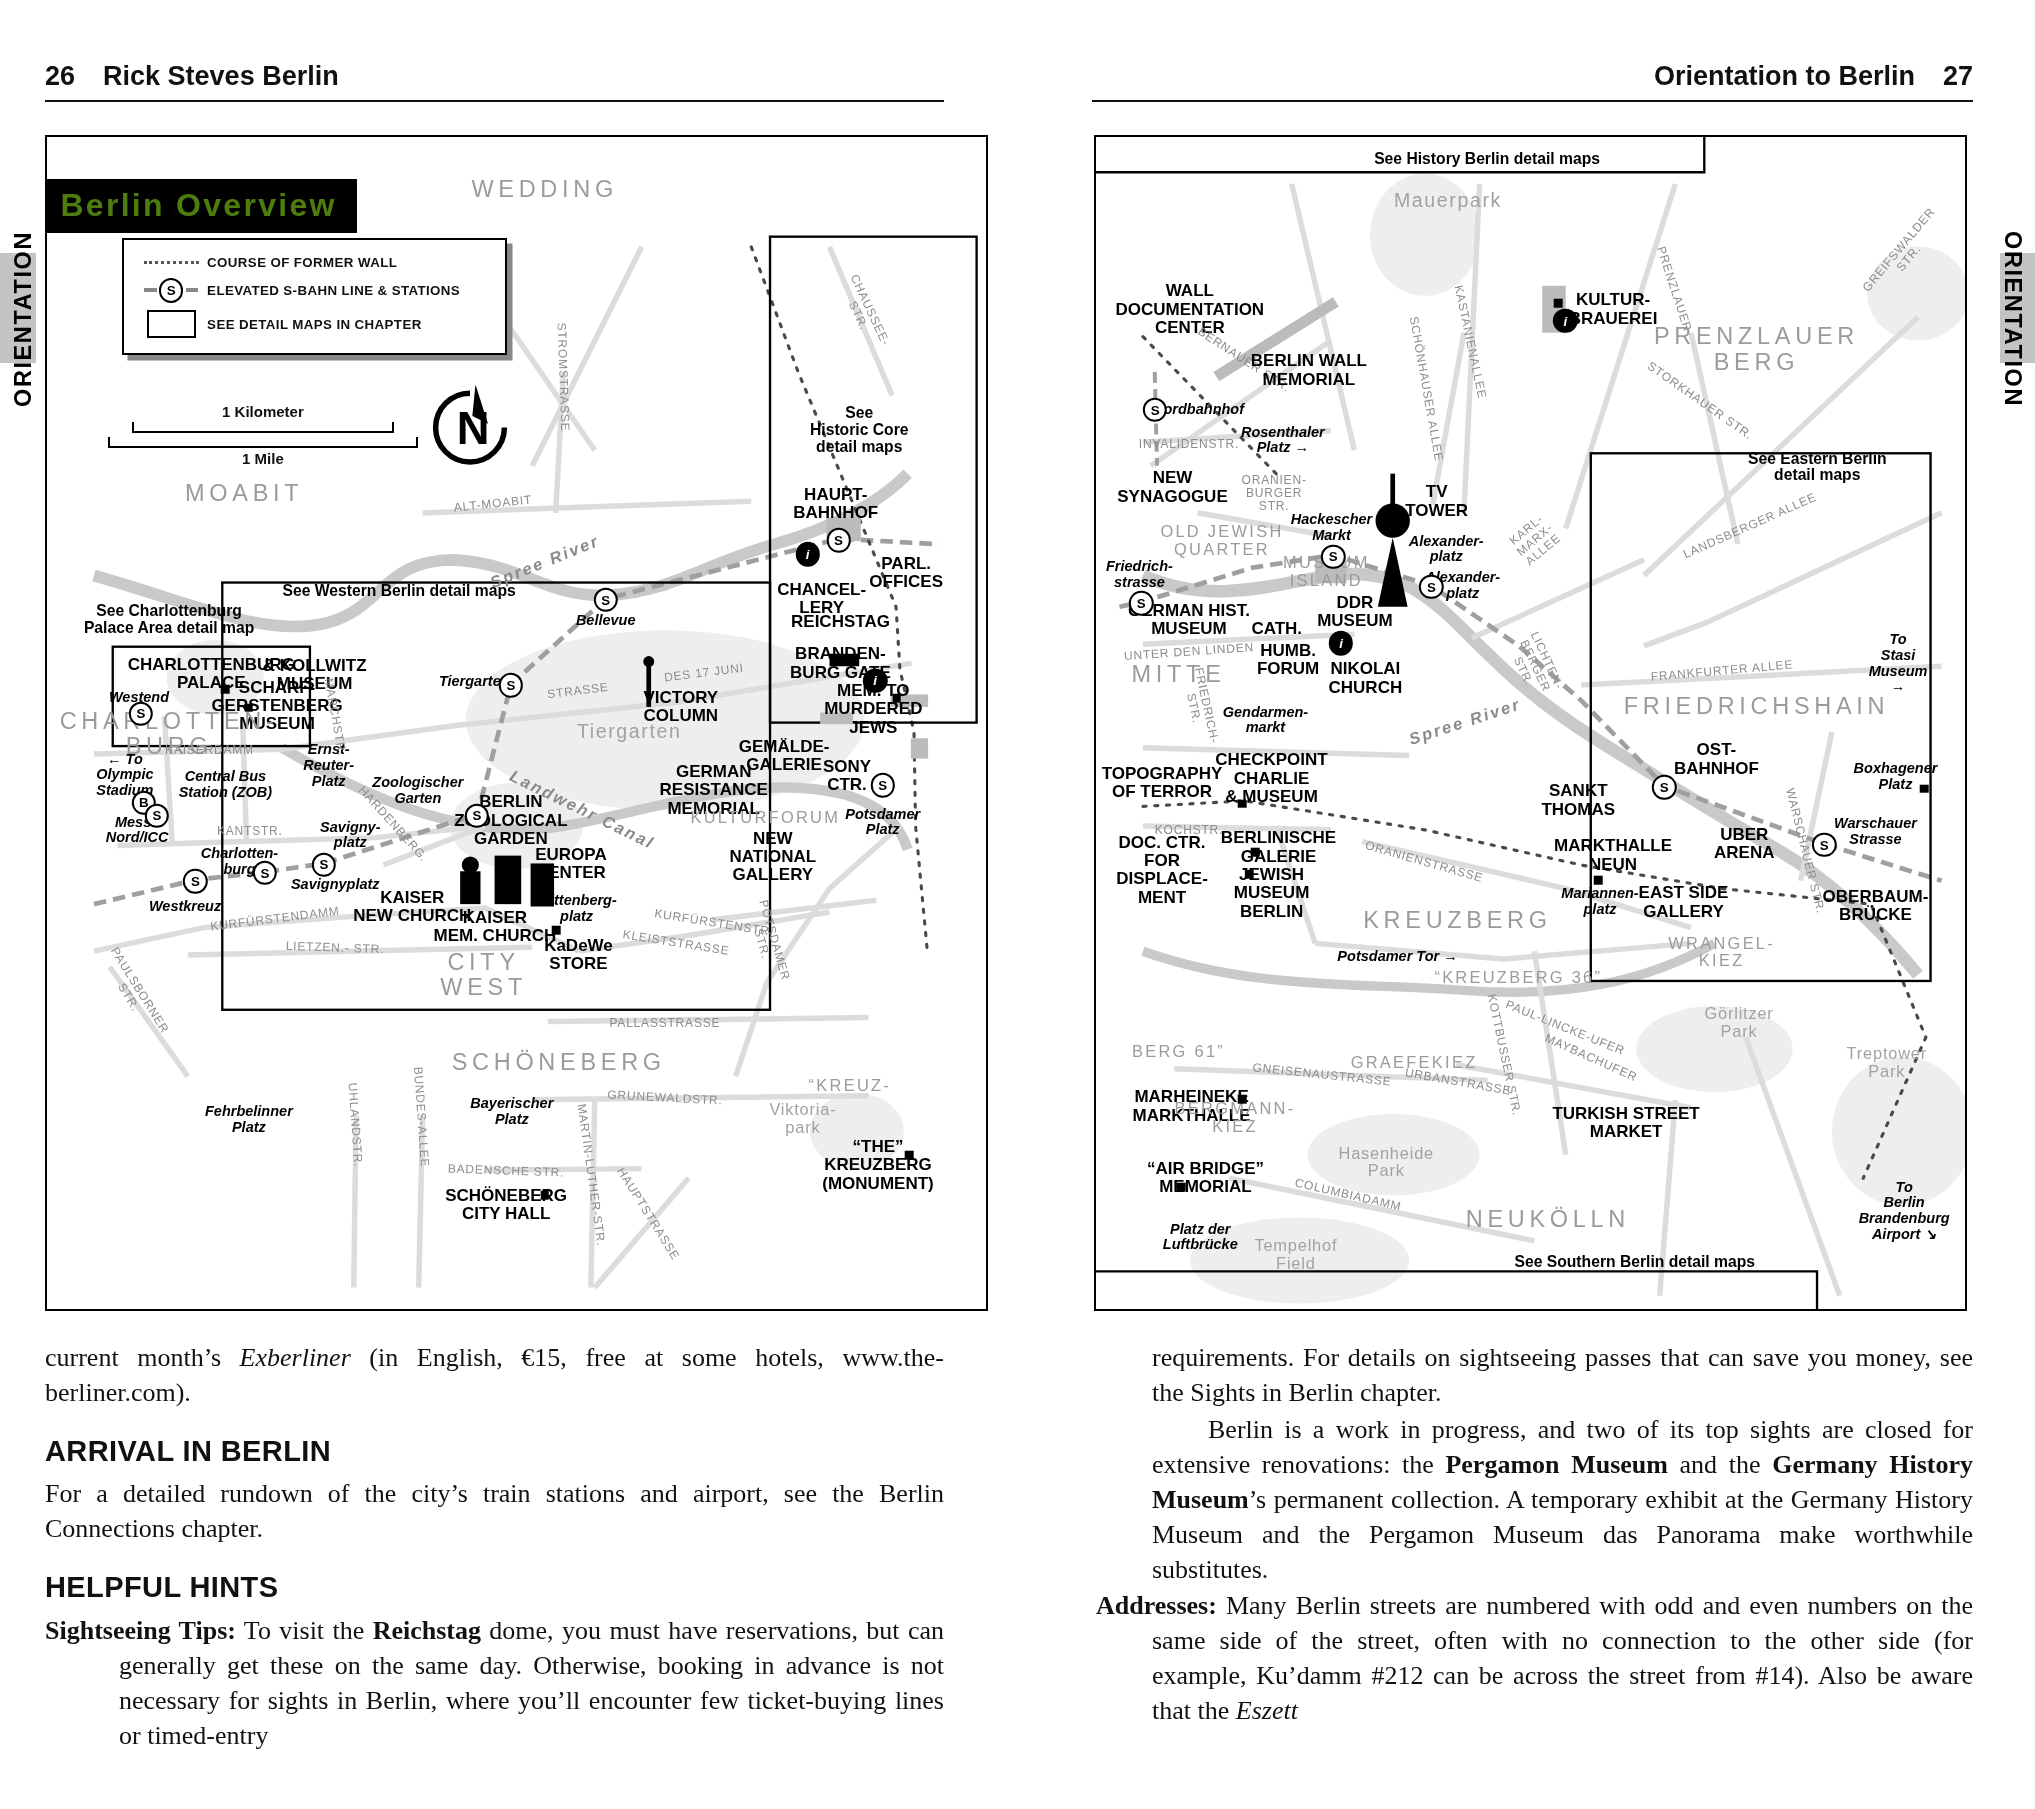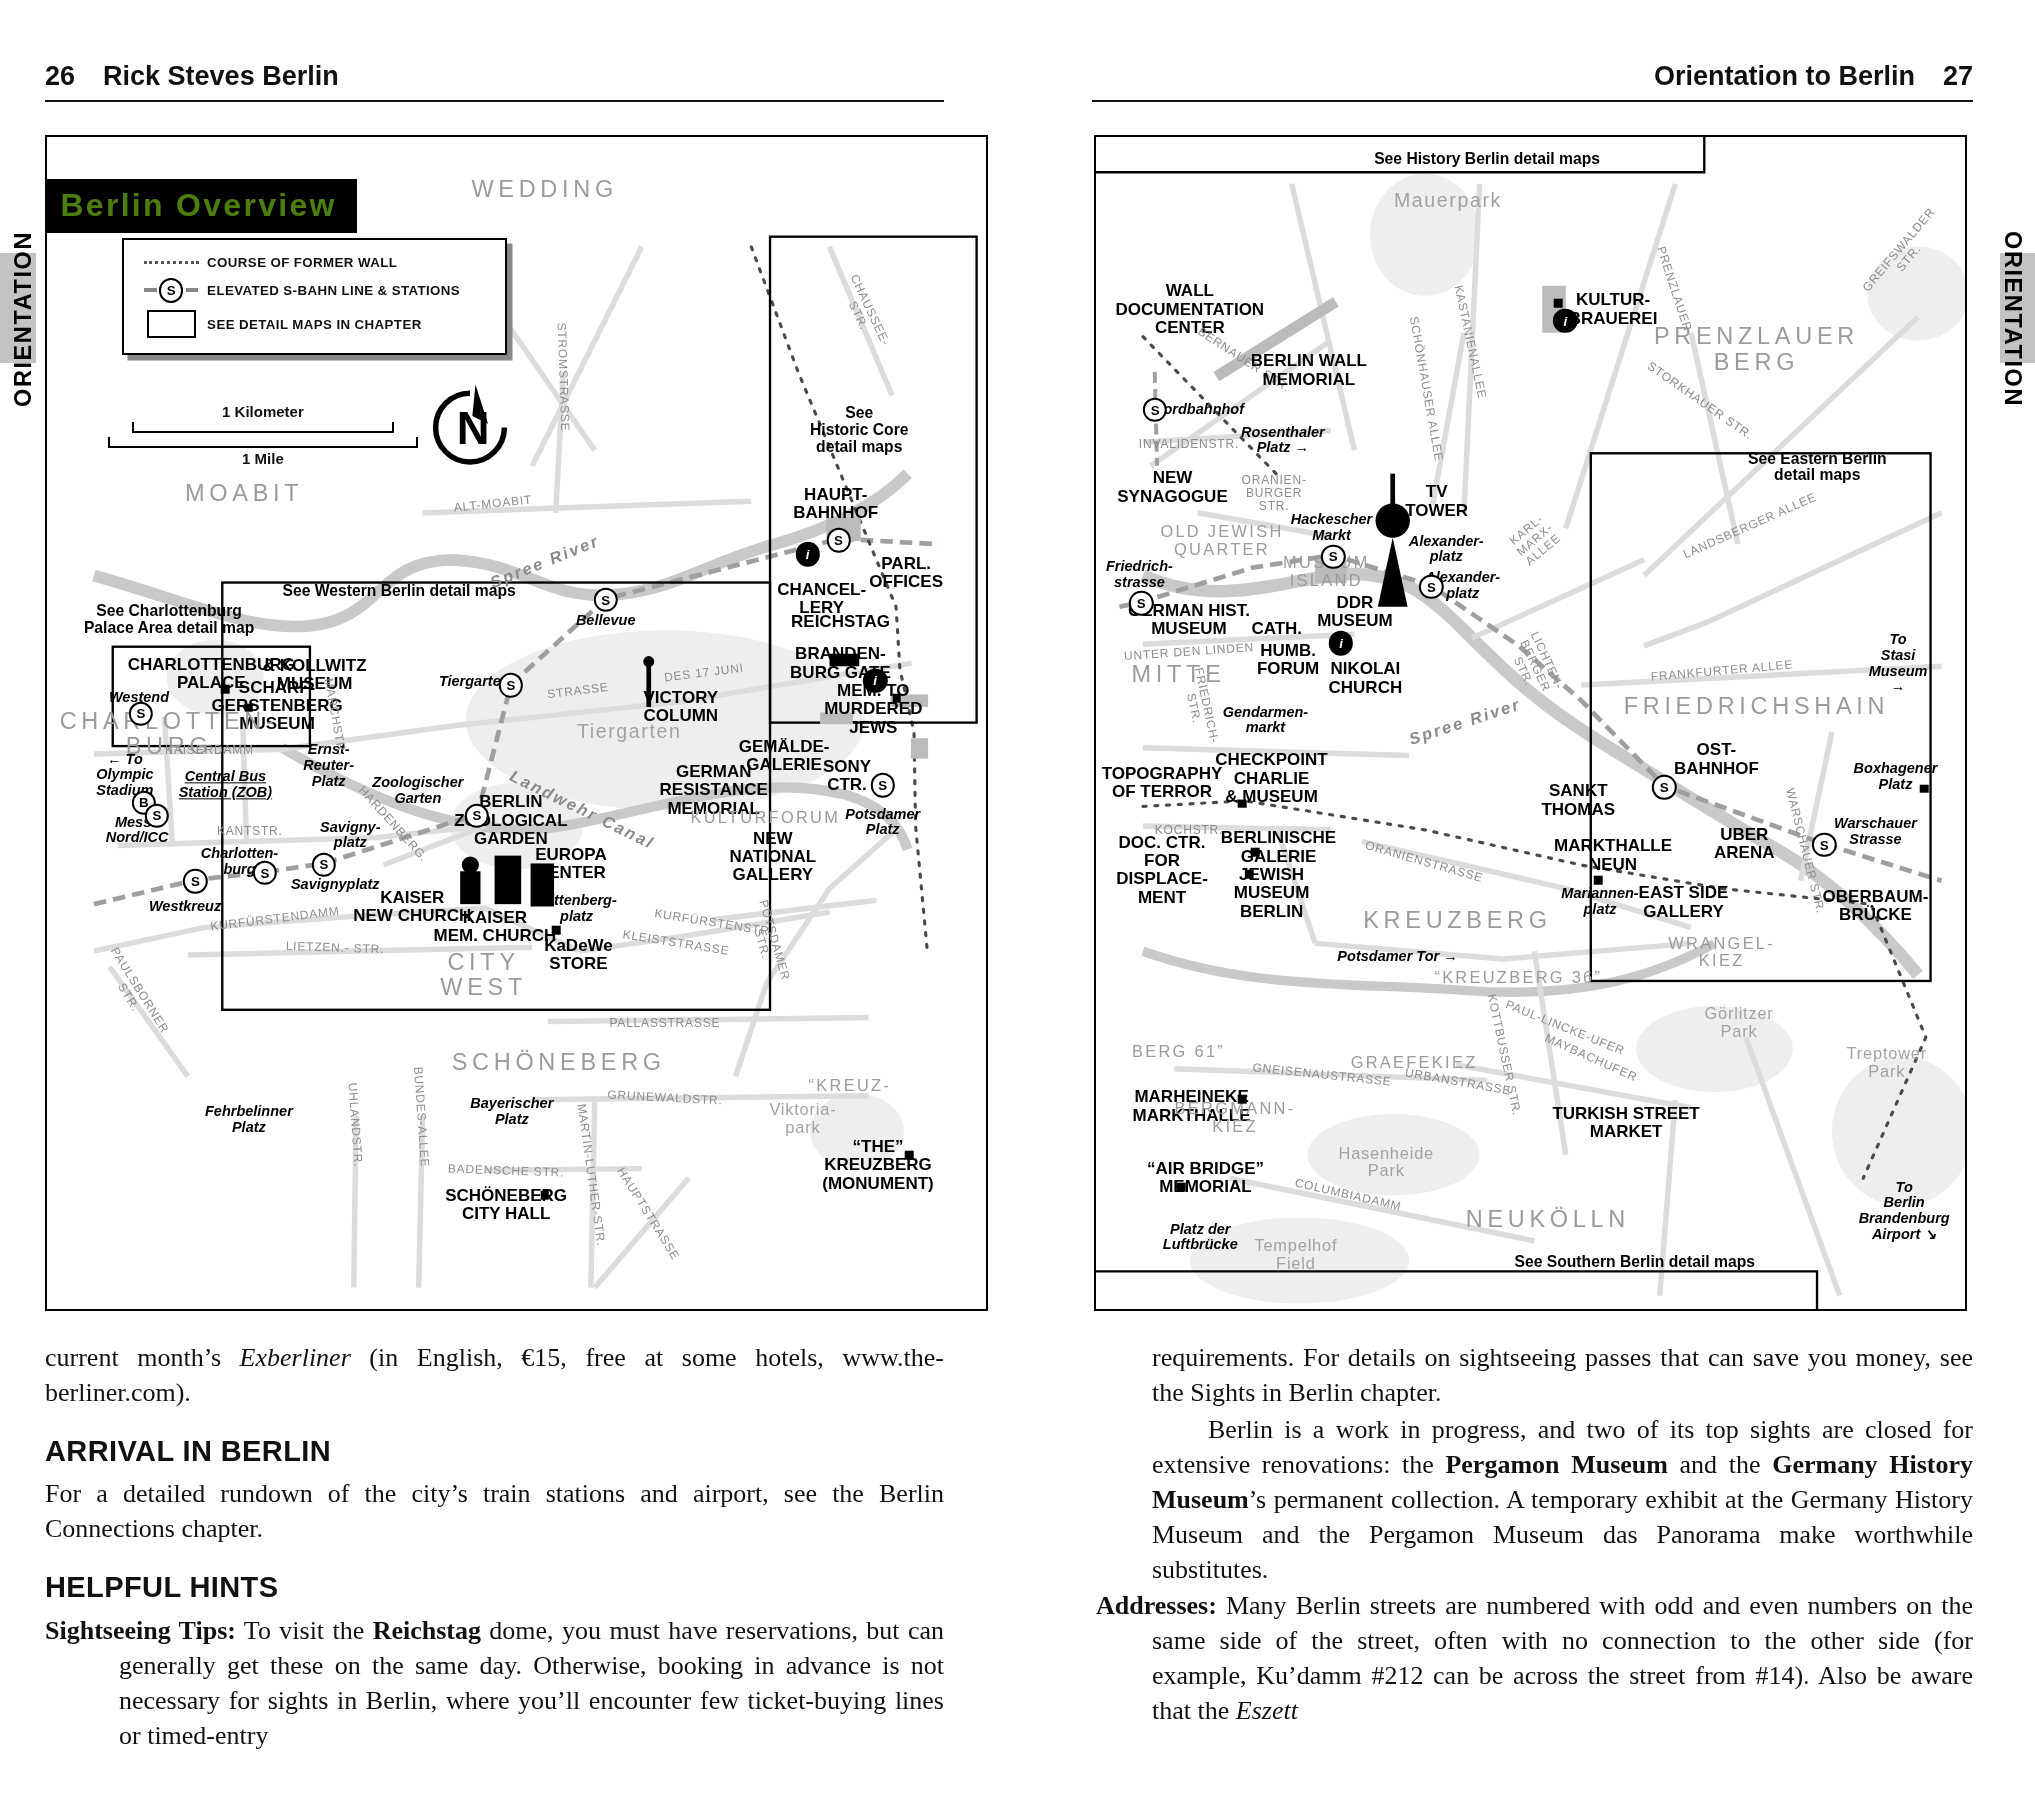--- a/index.html
+++ b/index.html
@@ -226,21 +226,21 @@
         <div class="ml poi" style="left: 24.5%; top: 48.6%;">SCHARF-
 GERSTENBERG
 MUSEUM</div>
         <div class="ml place" style="left: 9.8%; top: 47.9%;">Westend</div>
         <div class="ml district" style="left: 13%; top: 50.9%;">CHARLOTTEN-
 BURG</div>
         <div class="ml street" style="left: 17.3%; top: 52.3%;">KAISERDAMM</div>
         <div class="ml place" style="left: 8.3%; top: 54.4%;">← To
 Olympic
 Stadium</div>
-        <div class="ml place" style="left: 19%; top: 55.3%; text-decoration: underline;">Central Bus
+        <div class="ml place" style="left: 19%; top: 55.3%;">Central Bus
 Station (ZOB)</div>
         <div class="ml place" style="left: 30%; top: 53.6%; text-align: center;">Ernst-
 Reuter-
 Platz</div>
         <div class="ml street" style="left: 30.7%; top: 49.5%; transform: translate(-50%, -50%) rotate(80deg);">MARCHSTR.</div>
         <div class="ml place" style="left: 39.5%; top: 55.8%;">Zoologischer
 Garten</div>
         <div class="ml poi" style="left: 49.4%; top: 58.4%;">BERLIN
 ZOOLOGICAL
 GARDEN</div>

